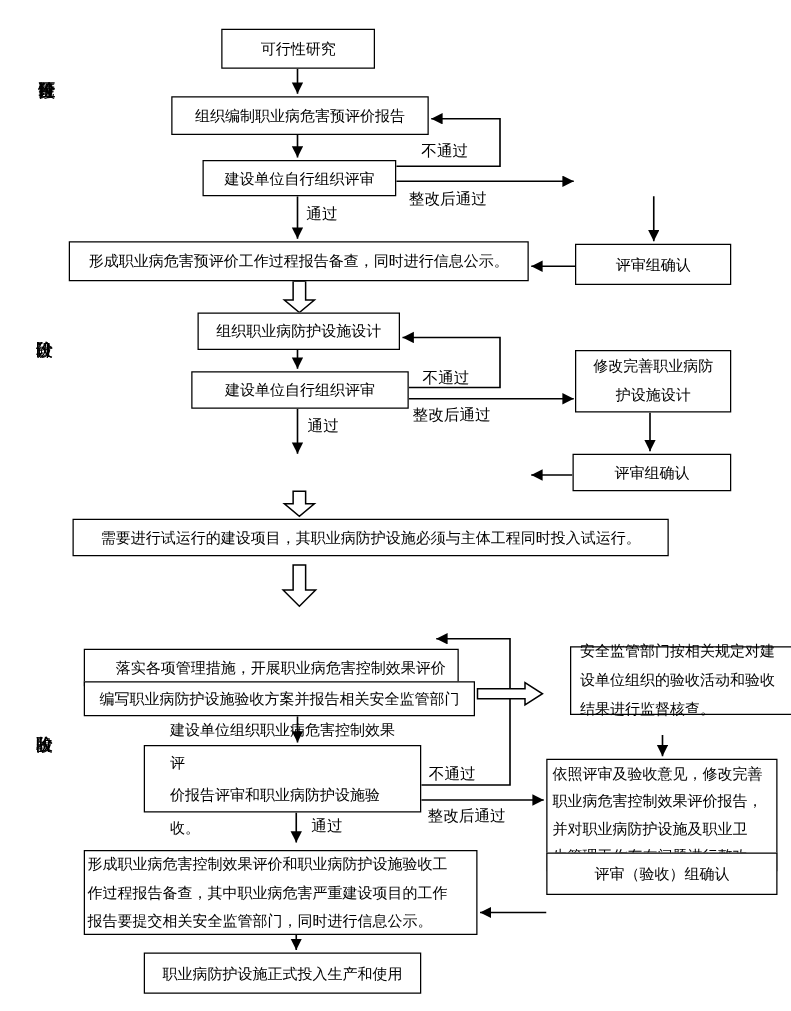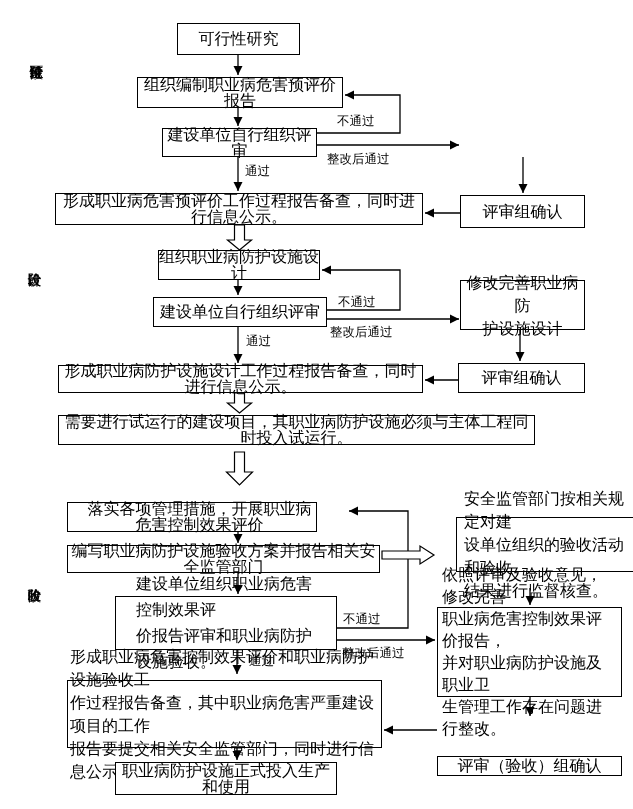--- a/index.html
+++ b/index.html
@@ -4,21 +4,21 @@
 <style>
   html,body { margin:0; padding:0; background:#fff; }
   #canvas {
     position:relative; width:633px; height:809px; background:#ffffff;
     font-family:"DejaVu Sans", sans-serif; color:#000;
   }
   #connectors { position:absolute; left:0; top:0; width:633px; height:809px; }
   .node {
     position:absolute; box-sizing:border-box; border:1px solid #000; background:#fff;
     display:flex; align-items:center; justify-content:center;
-    font-size:16px; line-height:16px; text-align:center; white-space:pre-line;
+    font-size:12px; line-height:16px; text-align:center; white-space:pre-line;
     z-index:2;
   }
   .node.two-line   { line-height:23px; }
   .node.left-align { text-align:left; justify-content:flex-start; }
   .node.lh22 { line-height:22px; }
   .node.lh23 { line-height:23px; }
   .node.lh26 { line-height:26px; }
   .elabel {
     position:absolute; font-size:12.5px; line-height:14px; background:transparent;
     white-space:nowrap; z-index:3;font-family:Liberation Serif, serif;
@@ -81,39 +81,38 @@
   <div class="node" style="left:177px; top:23px;  width:123px; height:32px;">可行性研究</div>
   <div class="node" style="left:137px; top:77px;  width:206px; height:31px;">组织编制职业病危害预评价报告</div>
   <div class="node" style="left:162px; top:128px; width:155px; height:29px;">建设单位自行组织评审</div>
   <div class="node" style="left:55px;  top:193px; width:368px; height:32px;">形成职业病危害预评价工作过程报告备查，同时进行信息公示。</div>
   <div class="node" style="left:460px; top:195px; width:125px; height:33px;">评审组确认</div>
 
   <div class="node" style="left:158px; top:250px; width:162px; height:30px;">组织职业病防护设施设计</div>
   <div class="node" style="left:153px; top:297px; width:174px; height:30px;">建设单位自行组织评审</div>
   <div class="node two-line" style="left:460px; top:280px; width:125px; height:50px;">修改完善职业病防
 护设施设计</div>
-  <div class="node" style="left:58px;  top:365px; width:365px; height:28px;">形成职业病防护设施设计工作过程报告备查，同时进行信息公示。</div>
   <div class="node" style="left:458px; top:363px; width:127px; height:30px;">评审组确认</div>
   <div class="node" style="left:58px;  top:415px; width:477px; height:30px;">需要进行试运行的建设项目，其职业病防护设施必须与主体工程同时投入试运行。</div>
 
-  <div class="node" style="left:67px;  top:502px; width:250px; height:30px;padding-left:15px;">落实各项管理措施，开展职业病危害控制效果评价</div>
+  <div class="node" style="left:67px;  top:519px; width:300px; height:30px;padding-left:15px;">落实各项管理措施，开展职业病危害控制效果评价</div>
   <div class="node" style="left:67px;  top:545px; width:313px; height:28px;">编写职业病防护设施验收方案并报告相关安全监管部门</div>
   <div class="node left-align lh23" style="left:456px; top:517px; width:190px; height:55px; padding:0 7px;">安全监管部门按相关规定对建
 设单位组织的验收活动和验收
 结果进行监督核查。</div>
   <div class="node left-align lh26" style="left:115px; top:596px; width:222px; height:54px; padding:0 20px;">建设单位组织职业病危害控制效果评
 价报告评审和职业病防护设施验收。</div>
   <div class="node left-align lh22" style="left:437px; top:607px; width:185px; height:90px; padding:0 4px;">依照评审及验收意见，修改完善
 职业病危害控制效果评价报告，
 并对职业病防护设施及职业卫
 生管理工作存在问题进行整改。</div>
   <div class="node left-align lh23" style="left:67px;  top:680px; width:315px; height:68px; padding:0 2px;">形成职业病危害控制效果评价和职业病防护设施验收工
 作过程报告备查，其中职业病危害严重建设项目的工作
 报告要提交相关安全监管部门，同时进行信息公示。</div>
-  <div class="node" style="left:437px; top:756px; width:185px; height:20px;">评审（验收）组确认</div>
+  <div class="node" style="left:437px; top:682px; width:185px; height:34px;">评审（验收）组确认</div>
   <div class="node" style="left:115px; top:762px; width:222px; height:33px;">职业病防护设施正式投入生产和使用</div>
 
   <div class="elabel" style="left:337px; top:114px;">不通过</div>
   <div class="elabel" style="left:327px; top:152px;">整改后通过</div>
   <div class="elabel" style="left:245px; top:164px;">通过</div>
   <div class="elabel" style="left:338px; top:295px;">不通过</div>
   <div class="elabel" style="left:330px; top:325px;">整改后通过</div>
   <div class="elabel" style="left:246px; top:334px;">通过</div>
   <div class="elabel" style="left:343px; top:612px;">不通过</div>
   <div class="elabel" style="left:342px; top:646px;">整改后通过</div>

